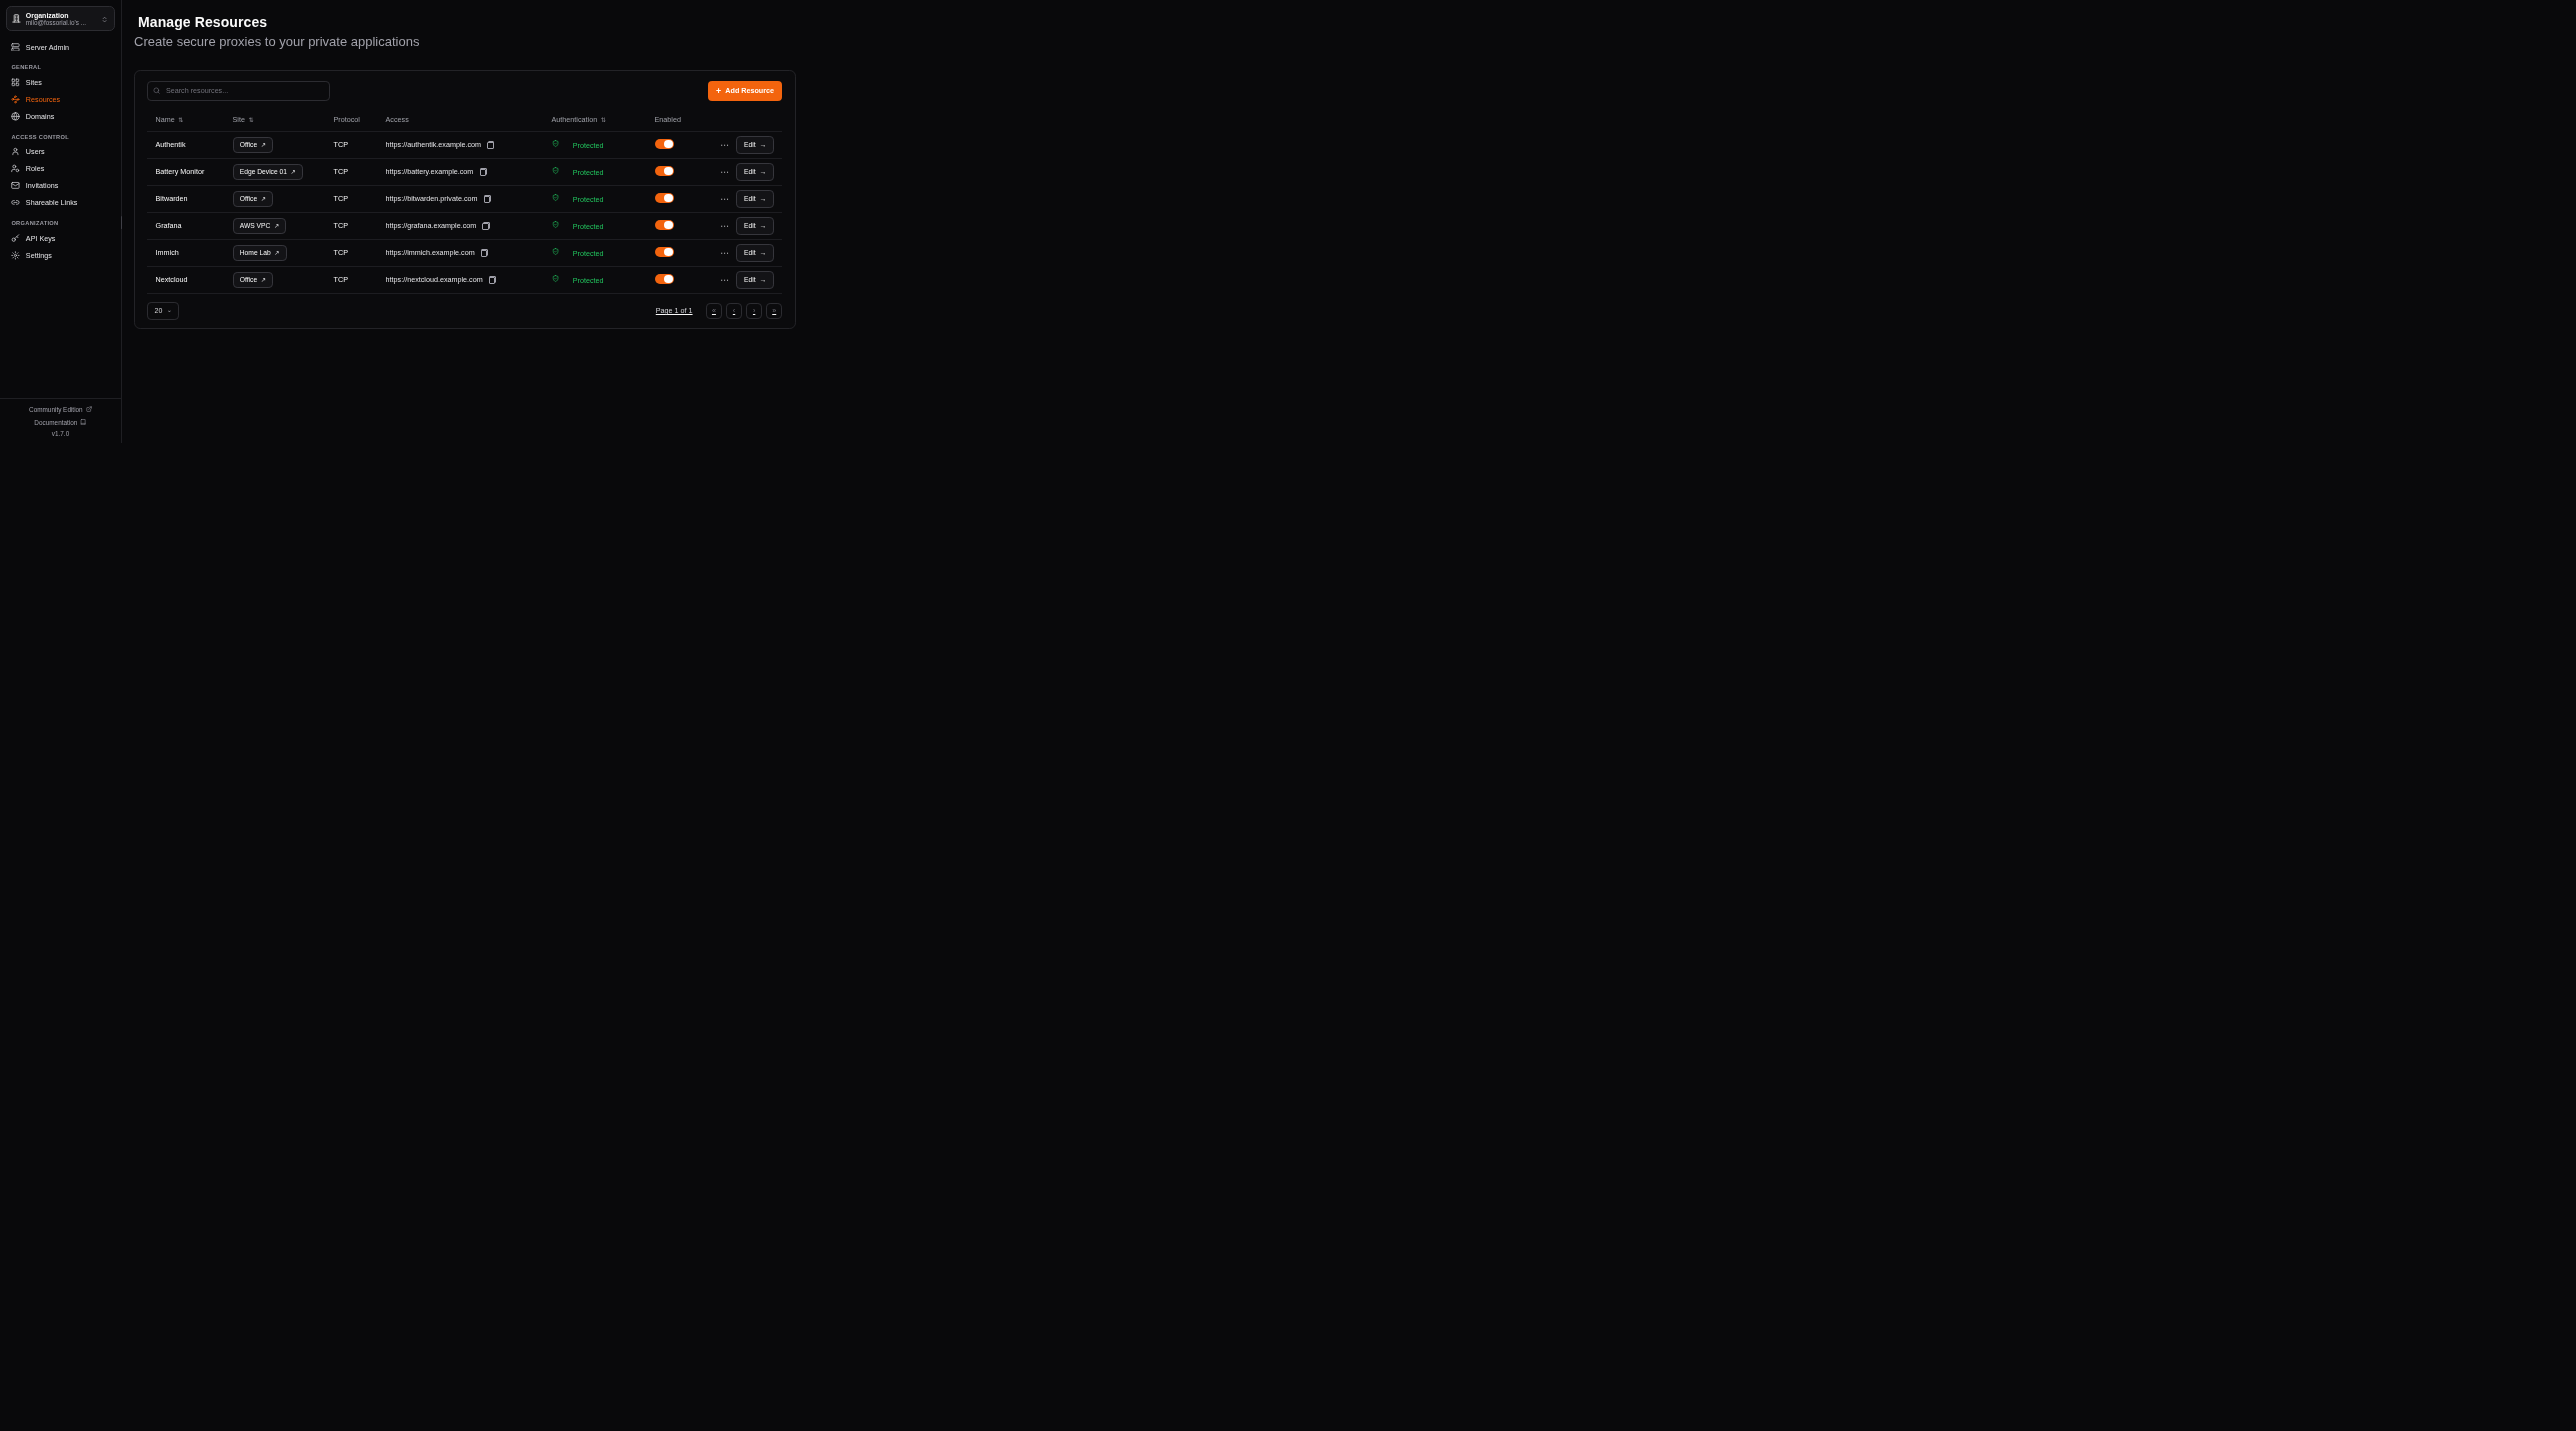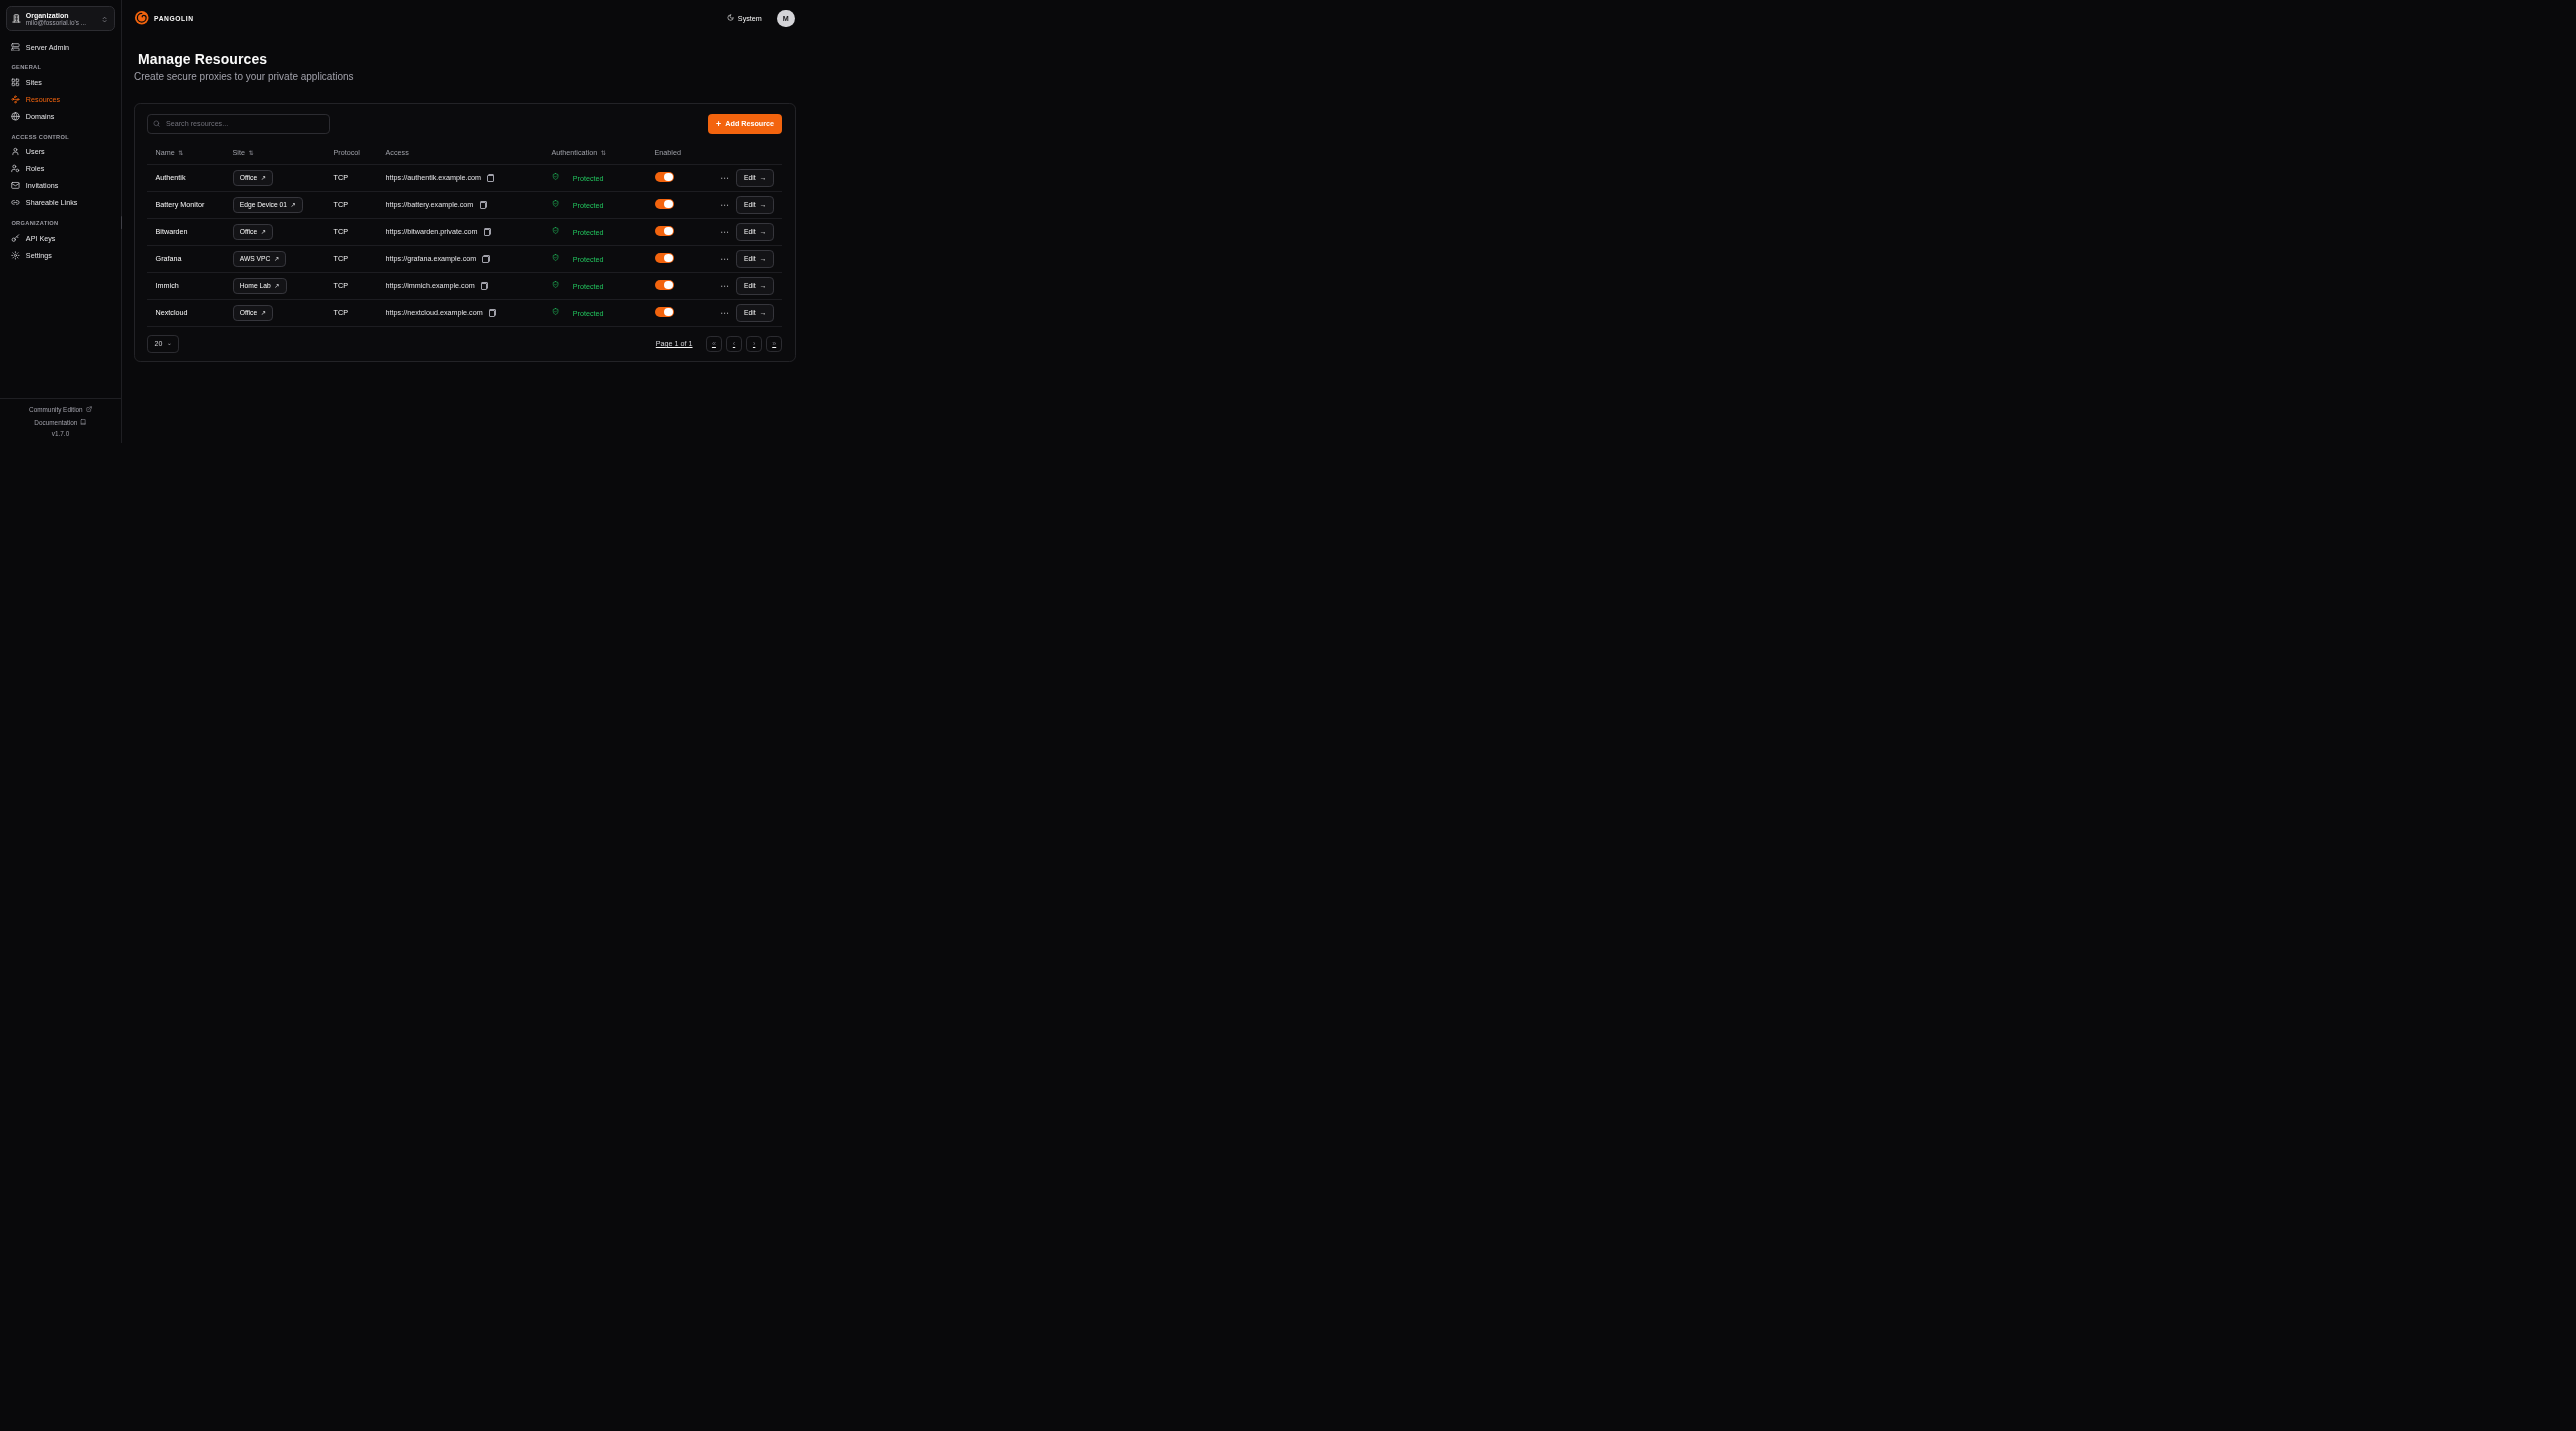--- a/index.html
+++ b/index.html
@@ -33,21 +33,21 @@
   .main { flex:1; display:flex; flex-direction:column; min-width:0; }
   .topbar { height:37px; display:flex; align-items:center; justify-content:space-between; padding:0 13.4px 0 12px; }
   .brand { display:flex; align-items:center; gap:4.6px; }
   .brand-name { font-size:6.7px; font-weight:bold; letter-spacing:0.6px; color:#fafafa; }
   .topbar-right { display:flex; align-items:center; gap:9.3px; }
   .theme-btn { display:flex; align-items:center; gap:4.1px; background:none; border:none; color:#fafafa; font-size:7.2px; cursor:pointer; font-family:inherit; }
   .avatar { width:17.5px; height:17.5px; border-radius:50%; background:#d4d4d8; color:#18181b; font-size:7.2px; font-weight:bold; display:flex; align-items:center; justify-content:center; border:none; cursor:pointer; font-family:inherit; }
 
   .content { padding:10.3px 12.4px 0 12px; }
   h1.page-title { font-size:14px; margin:4px; font-weight:bold; letter-spacing:0.1px; }
-  .page-sub { margin:3.6px 0 0 0; font-size:10px; color:#a1a1aa; }
+  .page-sub { margin:3.6px 0 0 0; font-size:13px; color:#a1a1aa; }
 
   .card { margin-top:20.6px; background:#0b0b0d; border:0.5px solid #232327; border-radius:6.2px; padding:10.3px 12.4px 8.2px 12.4px; }
   .toolbar { display:flex; align-items:flex-start; justify-content:space-between; margin-bottom:8.2px; }
   .search-wrap { position:relative; width:183px; }
   .search-wrap .s-ic { position:absolute; left:5.7px; top:5.7px; color:#71717a; }
   .search-input { width:100%; height:19.6px; background:transparent; border:0.5px solid #2c2c31; border-radius:4.1px; color:#fafafa; font-size:7.2px; padding:0 6.2px 0 17.5px; font-family:inherit; outline:none; }
   .search-input::placeholder { color:#71717a; }
   .add-btn { display:flex; align-items:center; gap:4.1px; height:19.6px; padding:0 8.2px; background:#f3640e; color:#ffffff; border:none; border-radius:4.1px; font-size:7.2px; font-weight:bold; cursor:pointer; font-family:inherit; }
 
   .thead, .trow { display:grid; grid-template-columns:77px 101px 52px 166px 103px 62px minmax(0,1fr); align-items:center; padding:0 8.2px; }
@@ -232,40 +232,20 @@
               <path d="M6.5 2H20v20H6.5A2.5 2.5 0 0 1 4 19.5v-15A2.5 2.5 0 0 1 6.5 2z"></path>
             </svg></span>
       </button>
       <div class="foot-ver">v1.7.0</div>
     </div>
     <div class="resize-notch"></div>
   </aside>
 
   <div class="main">
 
-    <header class="topbar">
-      <div class="brand">
-        <span>
-          <svg width="15.5" height="15.5" viewBox="0 0 32 32">
-              <circle cx="16" cy="16" r="14" fill="#F3640E"></circle>
-              <path d="M16 7a9 9 0 1 0 9 9 5 5 0 0 0-5-5 3 3 0 0 0-3 3" fill="none" stroke="#0a0a0a" stroke-width="2.6" stroke-linecap="round"></path>
-            </svg>
-        </span>
-        <span class="brand-name">PANGOLIN</span>
-      </div>
-      <div class="topbar-right">
-        <button class="theme-btn">
-          <span><svg class="ic sm" viewBox="0 0 24 24">
-                <path d="M12 3a6 6 0 0 0 9 9 9 9 0 1 1-9-9Z"></path>
-              </svg></span>
-          <span>System</span>
-        </button>
-        <button class="avatar">M</button>
-      </div>
-    </header>
 
     <div class="content">
       <h1 class="page-title">Manage Resources</h1>
       <p class="page-sub">Create secure proxies to your private applications</p>
 
       <section class="card">
 
         <div class="toolbar">
           <div class="search-wrap">
             <span class="s-ic">

